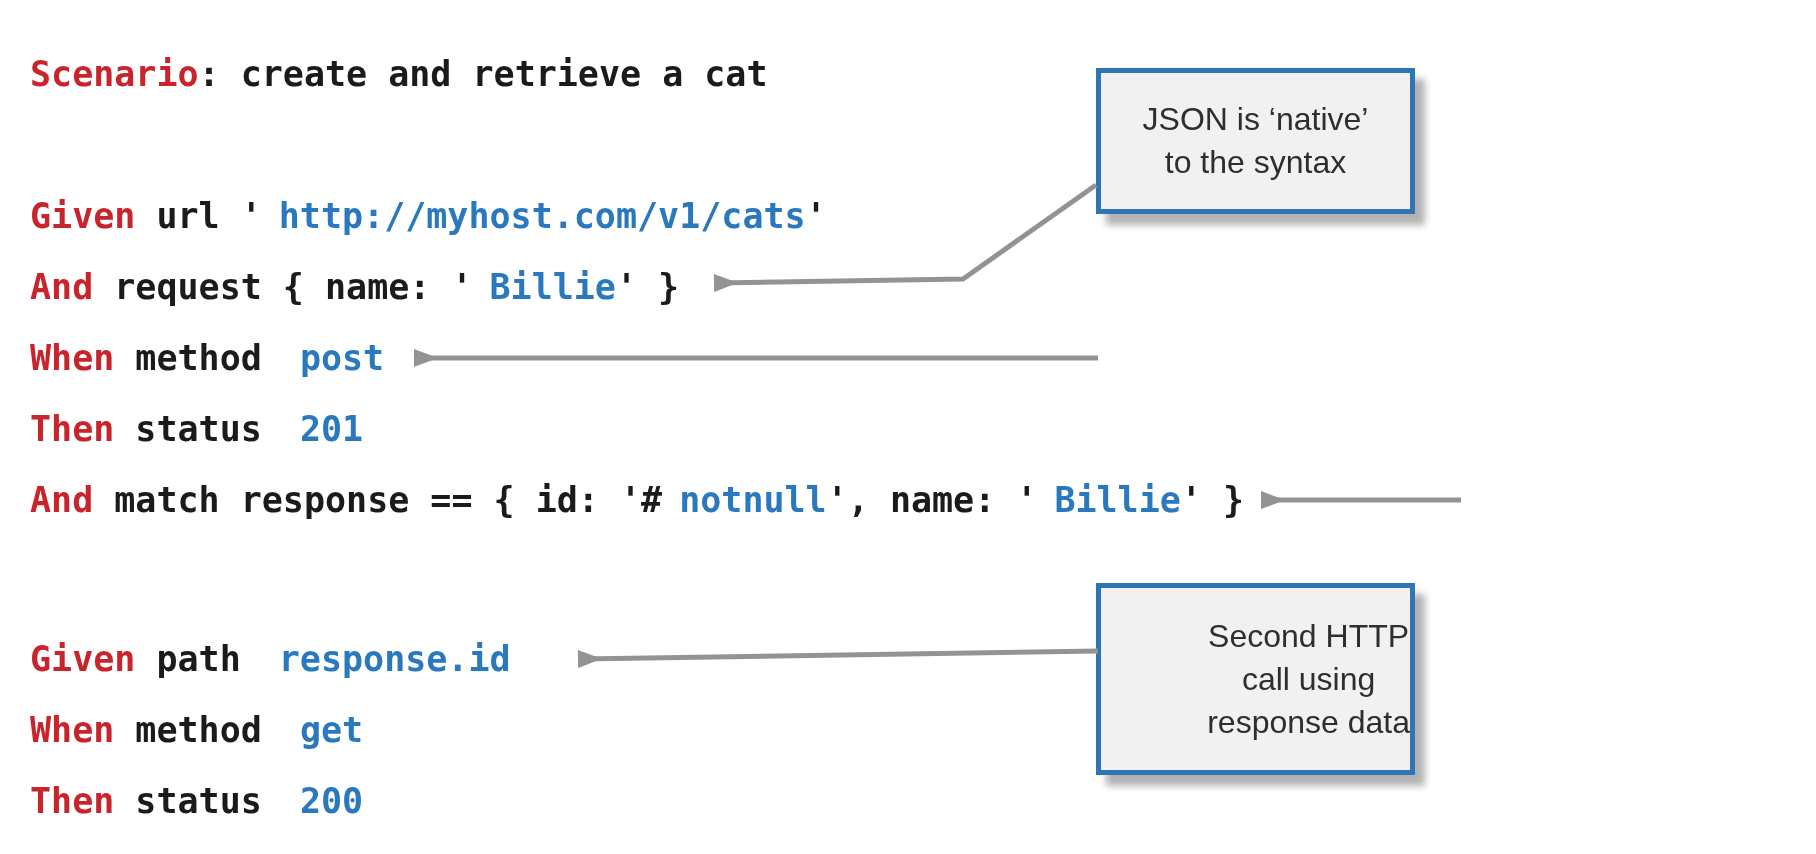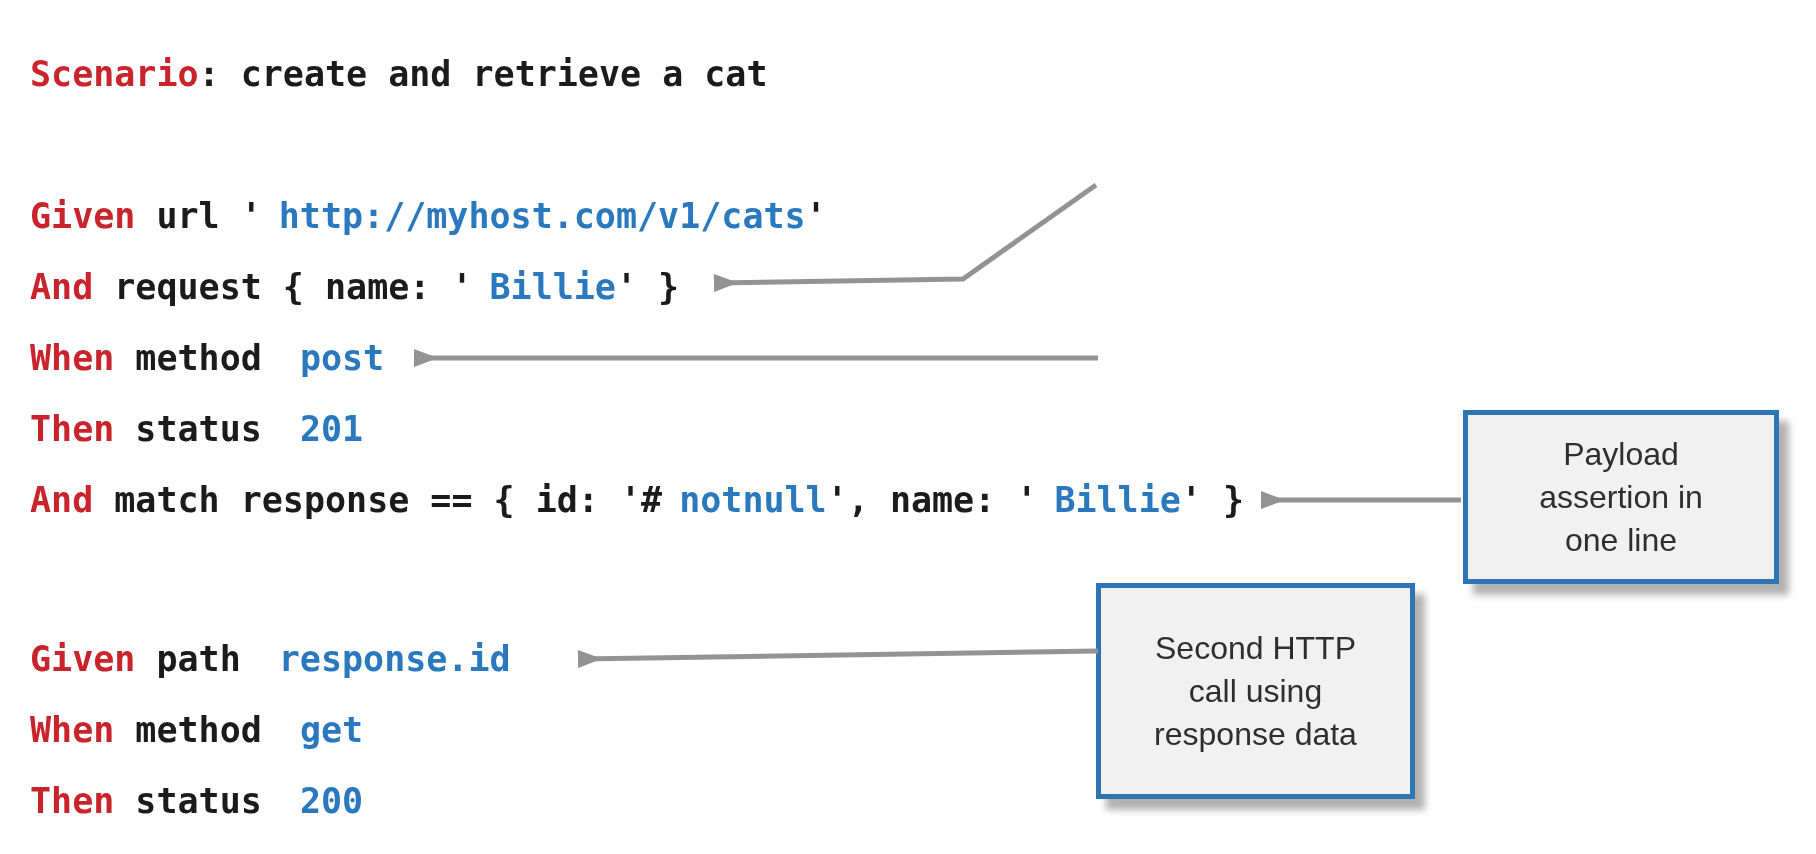--- a/index.html
+++ b/index.html
@@ -44,37 +44,36 @@
     box-shadow:10px 11px 7px rgba(0,0,0,0.30);
     display:flex;align-items:center;justify-content:center;
     text-align:center;
     font-size:32px;line-height:43px;
     color:var(--callout-text);
     white-space:pre-line;
   }
   .callout-json   {left:1096px;top:68px; width:319px;height:146px;}
   .callout-dsl    {left:1096px;top:258px;width:319px;height:146px;}
   .callout-payload{left:1463px;top:410px;width:316px;height:174px;}
-  .callout-second {left:1096px;top:583px;width:319px;height:216px;}
+  .callout-second {left:1096px;top:583px;width:319px;height:192px;justify-content:flex-end;}
   
   .arrows{position:absolute;left:0;top:0;pointer-events:none;}
   .arrow-line{stroke:var(--arrow-gray,#939393);stroke-width:5;fill:none;}
   marker polygon{fill:var(--arrow-gray,#939393);}
 </style>
 </head>
 <body>
 
 <div class="canvas">
 
   <div class="code"><div class="code-line"><span class="tok-kw">Scenario</span><span class="tok-plain">: create and retrieve a cat</span></div><div class="code-line blank"></div><div class="code-line"><span class="tok-kw">Given</span><span class="tok-plain"> url '</span><span class="tok-val">http://myhost.com/v1/cats</span><span class="tok-plain">'</span></div><div class="code-line"><span class="tok-kw">And</span><span class="tok-plain"> request { name: '</span><span class="tok-val">Billie</span><span class="tok-plain">' }</span></div><div class="code-line"><span class="tok-kw">When</span><span class="tok-plain"> method </span><span class="tok-val">post</span></div><div class="code-line"><span class="tok-kw">Then</span><span class="tok-plain"> status </span><span class="tok-val">201</span></div><div class="code-line"><span class="tok-kw">And</span><span class="tok-plain"> match response == { id: '#</span><span class="tok-val">notnull</span><span class="tok-plain">', name: '</span><span class="tok-val">Billie</span><span class="tok-plain">' }</span></div><div class="code-line blank tall"></div><div class="code-line"><span class="tok-kw">Given</span><span class="tok-plain"> path </span><span class="tok-val">response.id</span></div><div class="code-line"><span class="tok-kw">When</span><span class="tok-plain"> method </span><span class="tok-val">get</span></div><div class="code-line"><span class="tok-kw">Then</span><span class="tok-plain"> status </span><span class="tok-val">200</span></div></div>
 
-  <div class="callout callout-payload">
-    <span>Payload
-assertion in
-one line</span>
+  <div class="callout callout-json">
+    <span>JSON is ‘native’
+to the syntax</span>
   </div>
   <div class="callout callout-second">
     <span>Second HTTP
 call using
 response data</span>
   </div>
 
   <svg class="arrows" width="1816" height="854" viewBox="0 0 1816 854">
     <defs>
       <marker id="ah" markerUnits="userSpaceOnUse" markerWidth="26" markerHeight="20" refX="22" refY="9" orient="auto">

